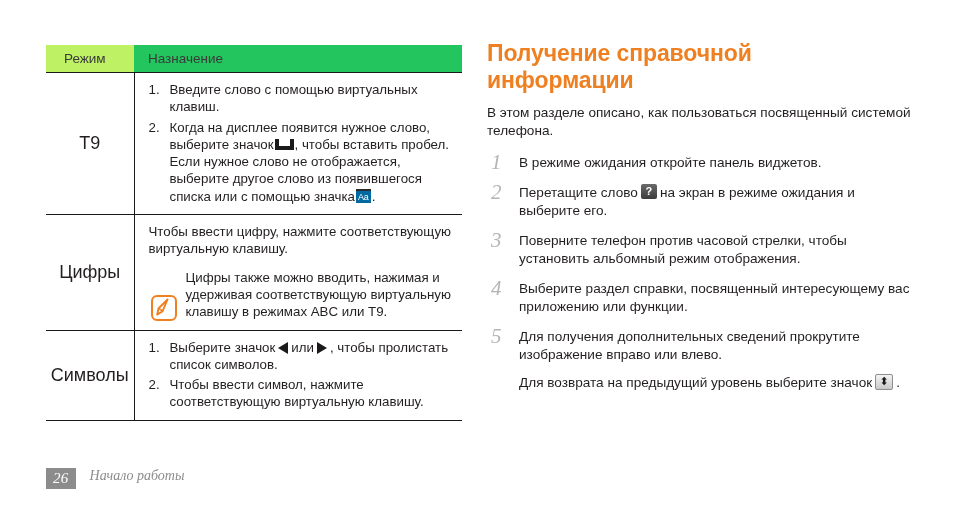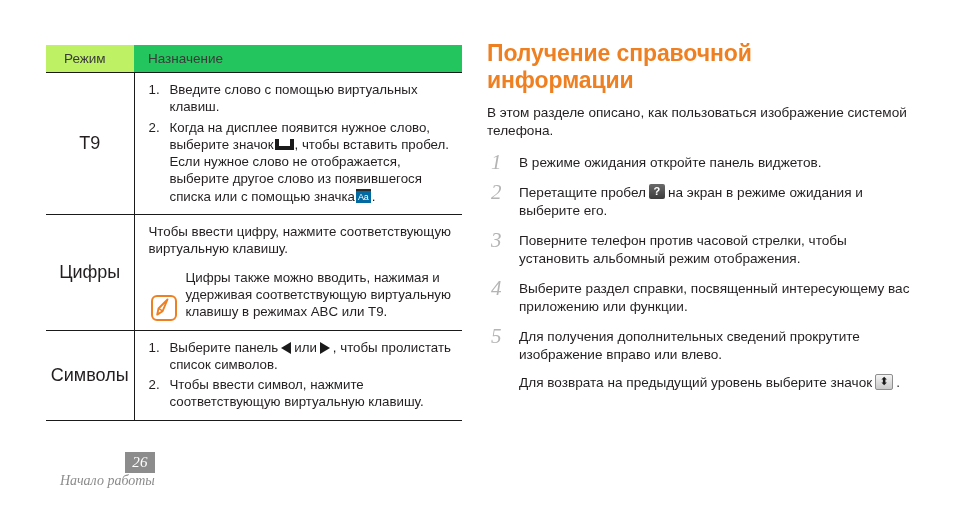--- a/index.html
+++ b/index.html
@@ -262,22 +262,21 @@
   .substep {
     margin-top: 9px;
   }
 
   
   .footer {
     position: absolute;
     left: 46px;
     bottom: 29px;
     display: flex;
-    align-items: flex-end;
-    flex-direction: column;
+    align-items: flex-start;
   }
   .pagenum {
     background: #8c8c8c;
     color: #ffffff;
     font-family: "Liberation Serif", "DejaVu Serif", serif;
     font-style: italic;
     font-size: 15px;
     line-height: 21px;
     height: 21px;
     padding: 0 7px;
@@ -338,46 +337,46 @@
               <span class="note-body">Цифры также можно вводить, нажимая и удерживая соответствующую виртуальную клавишу в режимах ABC или T9.</span>
             </div>
           </td>
         </tr>
 
         <tr>
           <td class="cell-mode">Символы</td>
           <td class="cell-desc">
             <ol class="steps">
               <li>
-                <span class="num">1.</span><span>Выберите панель</span><span class="ico ico-tri ico-tri-left"></span><span>или</span><span class="ico ico-tri ico-tri-right"></span><span>, чтобы пролистать список символов.</span>
+                <span class="num">1.</span><span>Выберите значок</span><span class="ico ico-tri ico-tri-left"></span><span>или</span><span class="ico ico-tri ico-tri-right"></span><span>, чтобы пролистать список символов.</span>
               </li>
               <li>
                 <span class="num">2.</span><span>Чтобы ввести символ, нажмите соответствующую виртуальную клавишу.</span>
               </li>
             </ol>
           </td>
         </tr>
 
       </tbody>
     </table>
   </div>
 
   <div class="col-right">
     <h1 class="section-title">
       <span>Получение справочной</span><br>
       <span>информации</span>
     </h1>
-    <p class="lead">В этом разделе описано, как пользоваться изображение системой телефона.</p>
+    <p class="lead">В этом разделе описано, как пользоваться посвященный системой телефона.</p>
 
     <ol class="bigsteps">
       <li>
         <span class="bignum">1</span><span>В режиме ожидания откройте панель виджетов.</span>
       </li>
       <li>
-        <span class="bignum">2</span><span>Перетащите пробел</span><span class="ico ico-help">?</span><span>на экран в режиме ожидания и выберите его.</span>
+        <span class="bignum">2</span><span>Перетащите слово</span><span class="ico ico-help">?</span><span>на экран в режиме ожидания и выберите его.</span>
       </li>
       <li>
         <span class="bignum">3</span><span>Поверните телефон против часовой стрелки, чтобы установить альбомный режим отображения.</span>
       </li>
       <li>
         <span class="bignum">4</span><span>Выберите раздел справки, посвященный интересующему вас приложению или функции.</span>
       </li>
       <li>
         <span class="bignum">5</span><span>Для получения дополнительных сведений прокрутите изображение вправо или влево.</span>
         <div class="substep">

